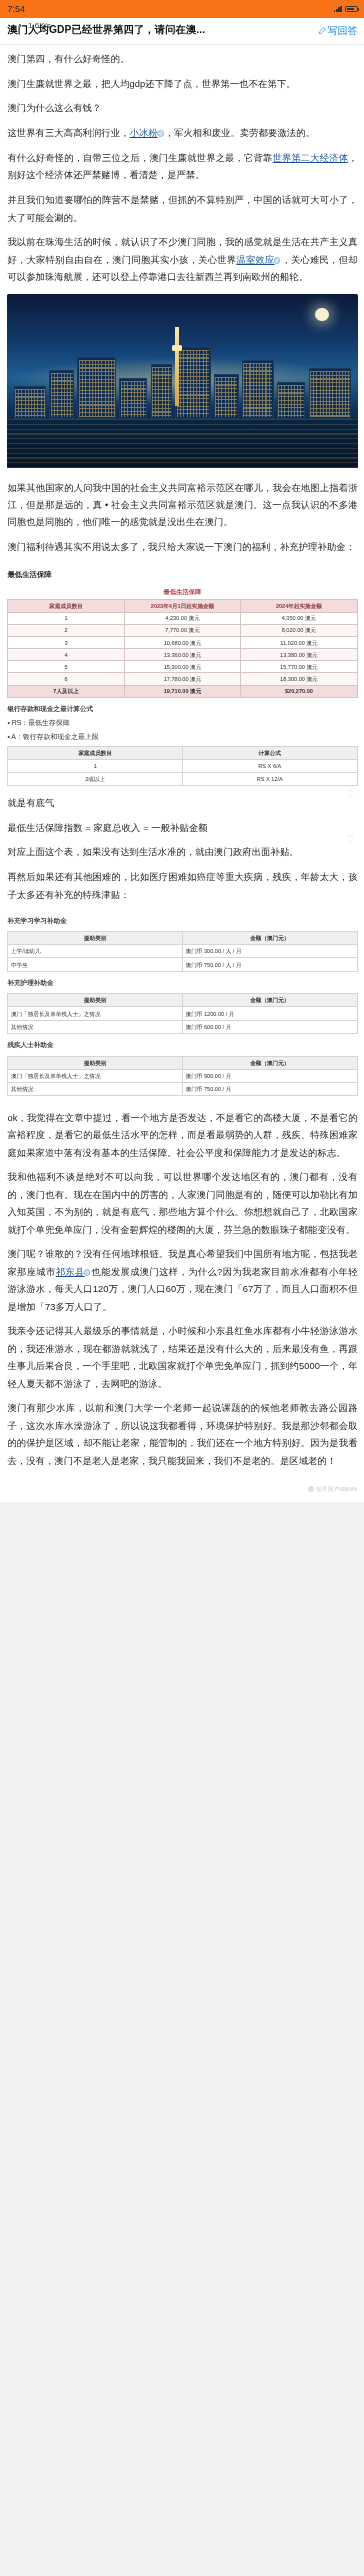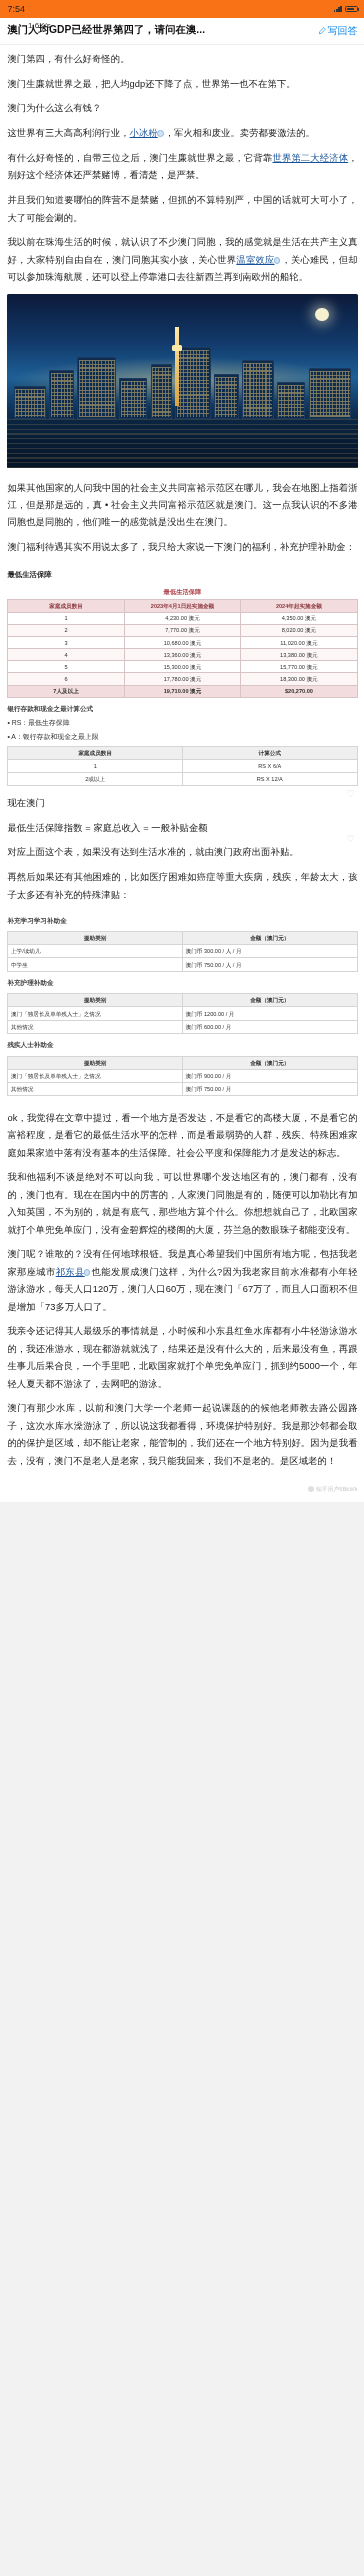--- a/index.html
+++ b/index.html
@@ -395,21 +395,21 @@
         <tr>
           <td>2或以上</td>
           <td>RS X 12/A</td>
         </tr>
       </tbody>
     </table>
   </div>
 
   <div class="content" style="position:relative;">
     <span class="heart" style="top:0;">♡</span>
-    <p class="gap">现在澳门</p>
+    <p class="gap">就是有底气</p>
     <p class="gap">最低生活保障指数 = 家庭总收入 = 一般补贴金额</p>
     <span class="heart" style="top:45px;">♡</span>
     <p class="gap">对应上面这个表，如果没有达到生活水准的，就由澳门政府出面补贴。</p>
     <p class="gap">再然后如果还有其他困难的，比如医疗困难如癌症等重大疾病，残疾，年龄太大，孩子太多还有补充的特殊津贴：</p>
   </div>
 
   <div class="sub-caption">补充学习学习补助金</div>
   <div class="table-block">
     <table class="tbl2">
       <thead>

